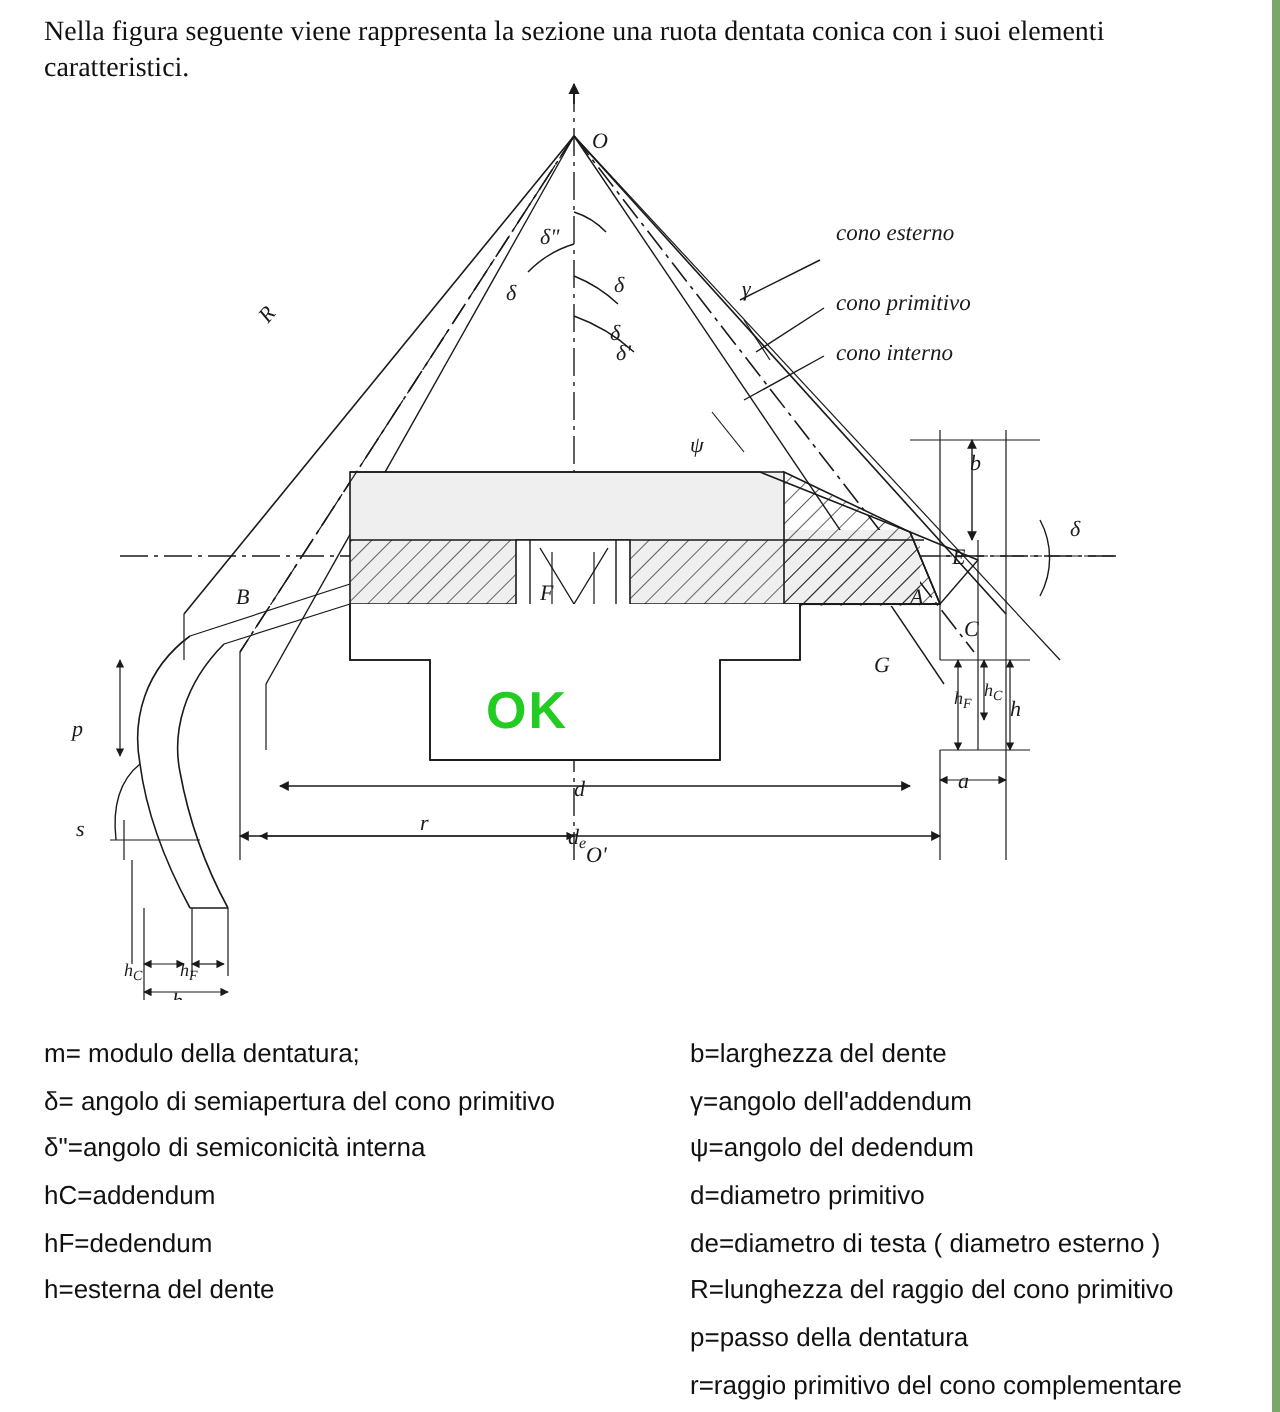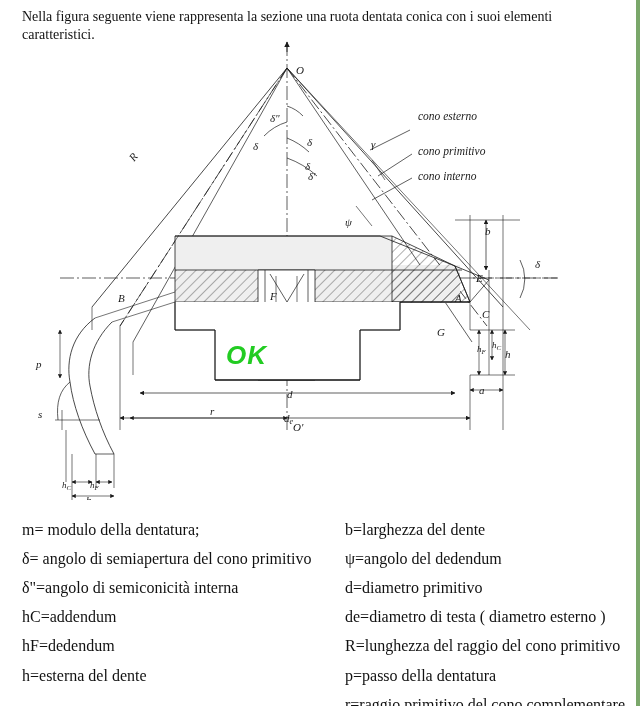--- a/index.html
+++ b/index.html
@@ -36,41 +36,40 @@
     left: 0;
     top: 30px;
     width: 640px;
     height: 470px;
   }
   .figure svg {
     display: block;
   }
   .ok-label {
     position: absolute;
-    left: 226px;
+    left: 243px;
     top: 310px;
     font-family: "Liberation Sans", sans-serif;
     font-size: 26px;
     font-weight: bold;
     color: #22cc22;
     letter-spacing: 1px;
-    font-style: italic;
   }
   .legend {
     position: absolute;
     left: 0;
     top: 515px;
     width: 640px;
     height: 180px;
   }
   .legend-col {
     position: absolute;
-    font-size: 16px;
+    font-size: 13px;
     line-height: 1.82;
-    font-family: Liberation Serif, serif;
+    font-family: Liberation Sans, sans-serif;
     color: #111;
   }
   .legend-col.left { left: 22px; top: 0; width: 300px; }
   .legend-col.right { left: 345px; top: 0; width: 290px; }
   .legend-item { white-space: nowrap; }
   .right-band {
     position: absolute;
     right: 0;
     top: 0;
     width: 4px;
@@ -258,20 +257,21 @@
     <div class="legend-col left">
       <div class="legend-item">m= modulo della dentatura;</div>
       <div class="legend-item">δ= angolo di semiapertura del cono primitivo</div>
       <div class="legend-item">δ"=angolo di semiconicità interna</div>
       <div class="legend-item">hC=addendum</div>
       <div class="legend-item">hF=dedendum</div>
       <div class="legend-item">h=esterna del dente</div>
     </div>
     <div class="legend-col right">
       <div class="legend-item">b=larghezza del dente</div>
+      <div class="legend-item">γ=angolo dell'addendum</div>
       <div class="legend-item">ψ=angolo del dedendum</div>
       <div class="legend-item">d=diametro primitivo</div>
       <div class="legend-item">de=diametro di testa ( diametro esterno )</div>
       <div class="legend-item">R=lunghezza del raggio del cono primitivo</div>
       <div class="legend-item">p=passo della dentatura</div>
       <div class="legend-item">r=raggio primitivo del cono complementare</div>
     </div>
   </div>
 
   <div class="right-band"></div>

